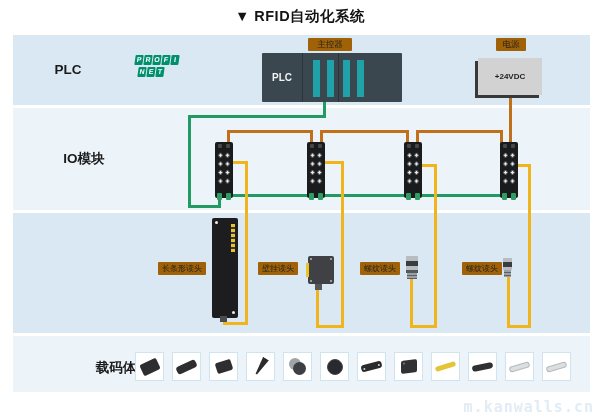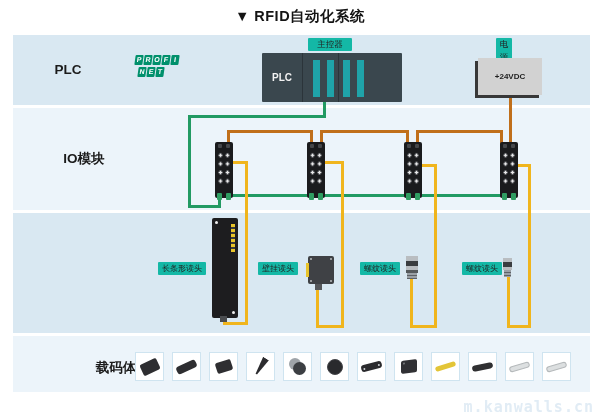--- a/index.html
+++ b/index.html
@@ -13,21 +13,21 @@
   
   .band{position:absolute;left:13px;width:577px;}
   .band-a{background:#d9e8f2;}
   .band-b{background:#ecf4fa;}
 
   
   .rowlab{position:absolute;left:13px;width:110px;text-align:center;
           font-size:13.5px;font-weight:bold;color:#1b1b1b;}
 
   
-  .cap{position:absolute;background:#14b8a6;color:#222;font-size:8.5px;line-height:13px;
+  .cap{position:absolute;background:#a16207;color:#222;font-size:8.5px;line-height:13px;
        text-align:center;border-radius:1px;}
 
   
   .pnlogo{position:absolute;left:135px;top:55px;}
   .pn-row{display:flex;gap:1px;margin-bottom:2px;}
   .pn-row2{margin-left:3px;}
   .pn-tile{display:inline-block;width:8px;height:10px;background:#00906c;color:#fff;
            font-size:7px;font-weight:bold;line-height:10px;text-align:center;
            transform:skewX(-8deg);border-radius:1px;}
 
@@ -182,21 +182,21 @@
   <div class="plcbox">
     <div class="txt">PLC</div>
     <div class="plc-div" style="left:40px;"></div>
     <div class="plc-div" style="left:76px;"></div>
     <div class="stripe" style="left:51px;"></div>
     <div class="stripe" style="left:65px;"></div>
     <div class="stripe" style="left:81px;"></div>
     <div class="stripe" style="left:95px;"></div>
   </div>
 
-  <div class="cap" style="left:496px;top:38px;width:16px;">电源</div>
+  <div class="cap" style="left:496px;top:38px;width:30px;">电源</div>
   <div class="power">
     <span>+24VDC</span>
   </div>
 
   <div class="io-module" style="left:215px;">
     <div class="io-ports"></div>
     <div class="io-tab io-tab-l"></div>
     <div class="io-tab io-tab-r"></div>
   </div>
   <div class="io-module" style="left:307px;">

